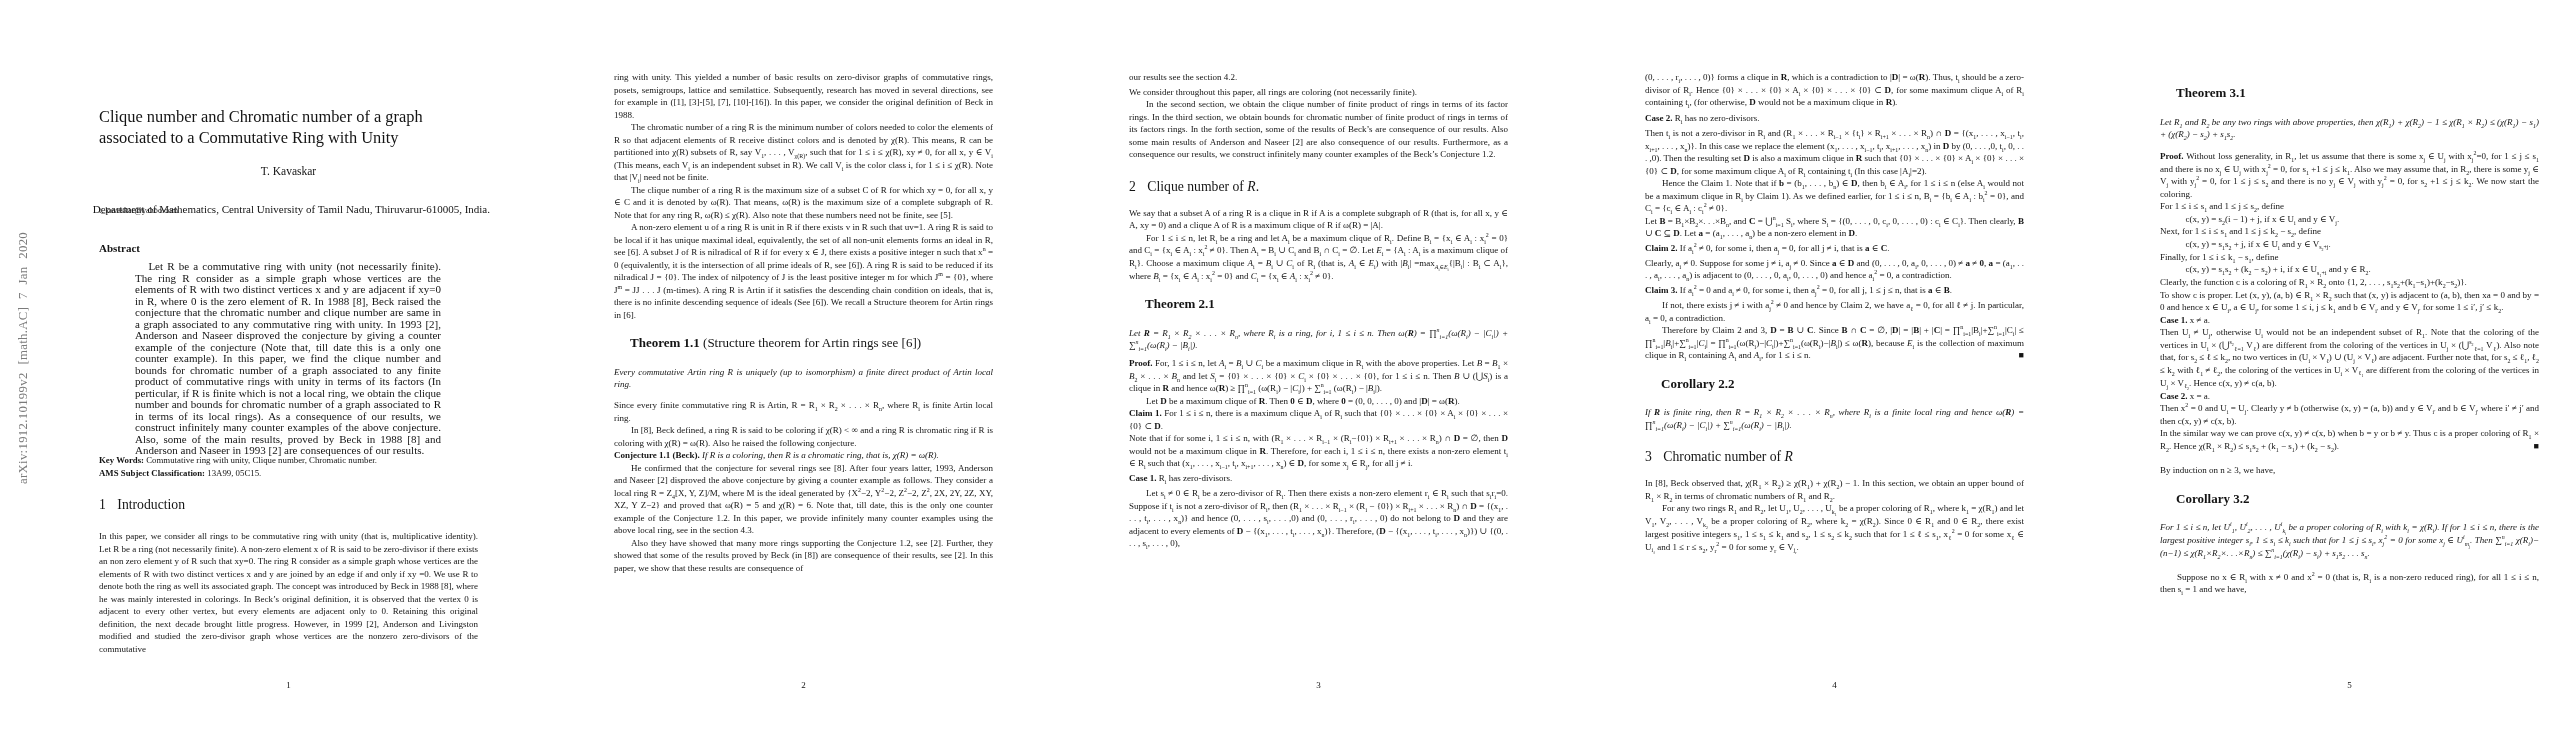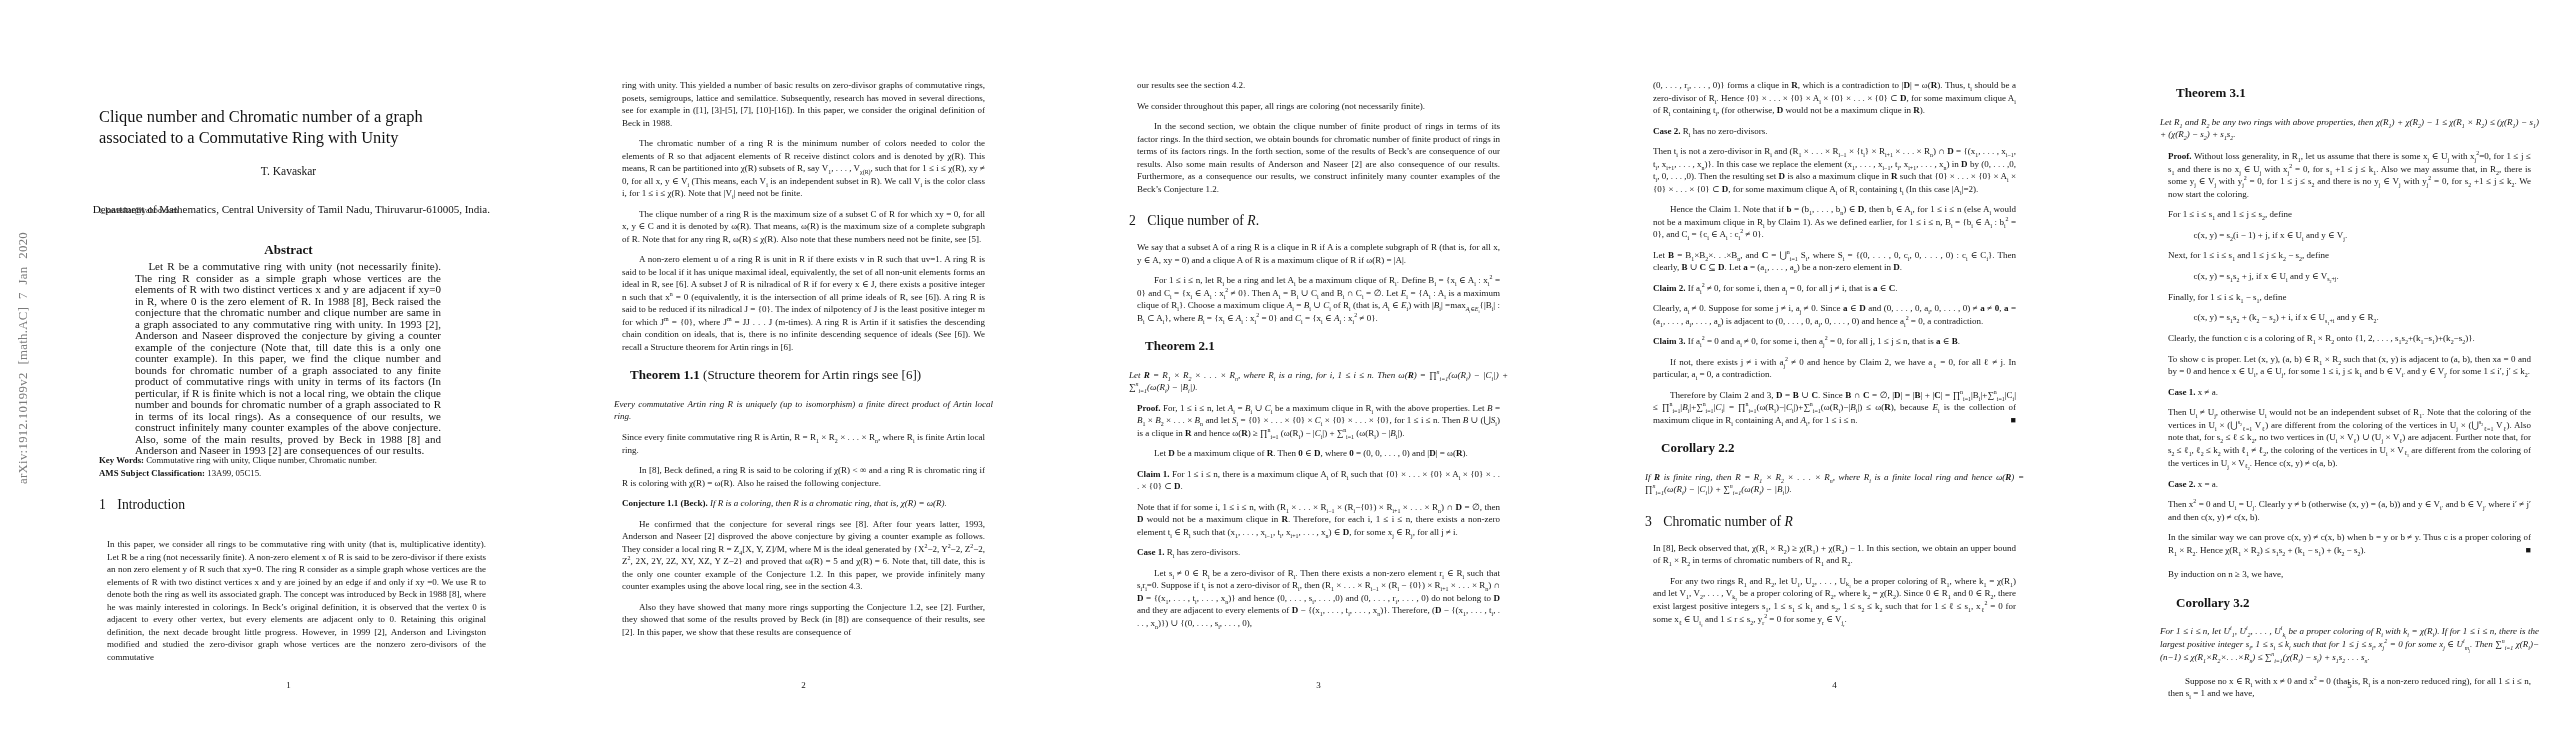--- a/index.html
+++ b/index.html
@@ -1,20 +1,20 @@
 <!DOCTYPE html>
 <html style="font-size:9.7px"><head>
 <meta charset="utf-8">
 <style>
   html,body{margin:0;padding:0;background:#ffffff;}
   #canvas{position:relative;width:2576px;height:729px;background:#ffffff;overflow:hidden;
           font-family:"Liberation Serif","DejaVu Serif",serif;color:#141414;}
   .page{position:absolute;top:0;width:515px;height:729px;background:#ffffff;}
   .col{position:absolute;left:99px;top:71px;width:379px;}
-  .para{margin:8px;font-size:9px;line-height:12.5px;text-align:justify;}
+  .para{margin:0;font-size:9px;line-height:12.5px;text-align:justify;}
   .para.ind{text-indent:17px;}
   .para .ld{font-weight:bold;}
   .pind{padding-left:25.5px;text-align:left;}
   .thmblk{margin:8px 0 5.5px 0;}
   .thmhead{margin:16px;font-size:13px;line-height:12.5px;}
   .thmhead b{font-weight:bold;}
   .thmbody{margin:0;font-size:9px;line-height:12.5px;text-align:justify;font-style:italic;}
   .thmi i{font-style:italic;}
   .sec{margin:18px 0 12px 0;font-size:13.7px;font-weight:normal;line-height:16px;}
   .sec .num{margin-right:11.5px;}
@@ -22,22 +22,22 @@
   .qed{float:right;margin-left:3.6px;}
   .pagenum{position:absolute;top:680px;left:99px;width:379px;text-align:center;font-size:9px;}
   
   .watermark{position:absolute;left:23px;top:358px;transform:translate(-50%,-50%) rotate(-90deg);
              white-space:nowrap;font-size:12.8px;color:#7b7b7b;word-spacing:4.3px;letter-spacing:0.3px;}
   .title{position:absolute;left:99px;top:106px;width:379px;text-align:left;
          font-size:16.4px;line-height:21px;}
   .author{position:absolute;left:99px;top:165px;width:379px;text-align:center;font-size:11.5px;}
   .affil{position:absolute;left:87px;top:203px;width:403px;text-align:right;font-size:11px;}
   .email{position:absolute;left:99px;top:206px;width:379px;text-align:left;font-size:8.2px;}
-  .abshead{position:absolute;left:99px;top:242px;width:379px;text-align:center;
-           font-size:13px;font-weight:bold;}
+  .abshead{position:absolute;left:99px;top:242px;width:379px;
+           font-size:11px;font-weight:bold;}
   .absbody{position:absolute;left:135px;top:261px;width:306px;font-size:11px;line-height:11.5px;
            text-align:justify;text-indent:13.4px;}
   .kw{position:absolute;left:99px;width:379px;font-size:8.8px;line-height:12px;}
   .sec1{position:absolute;left:99px;top:497px;margin:0;}
   .intro{position:absolute;left:99px;top:530px;width:379px;}
 </style>
 </head>
 <body>
 
 <div id="canvas">

